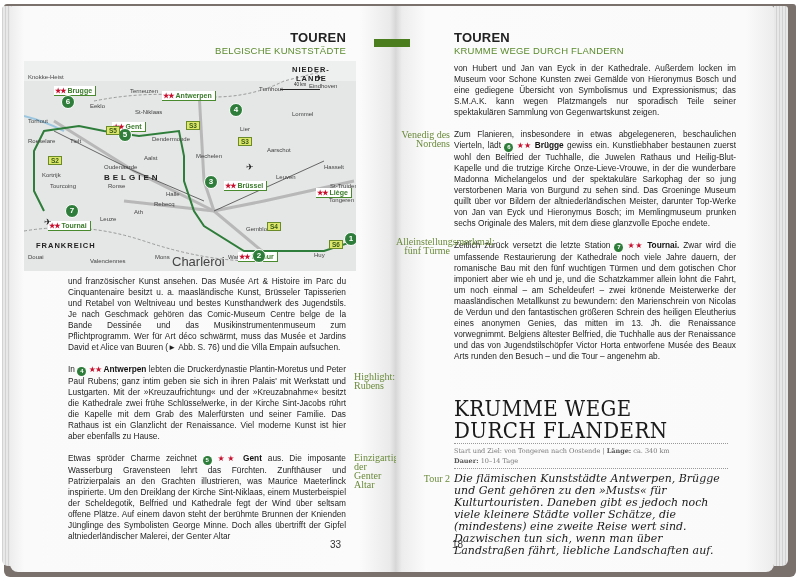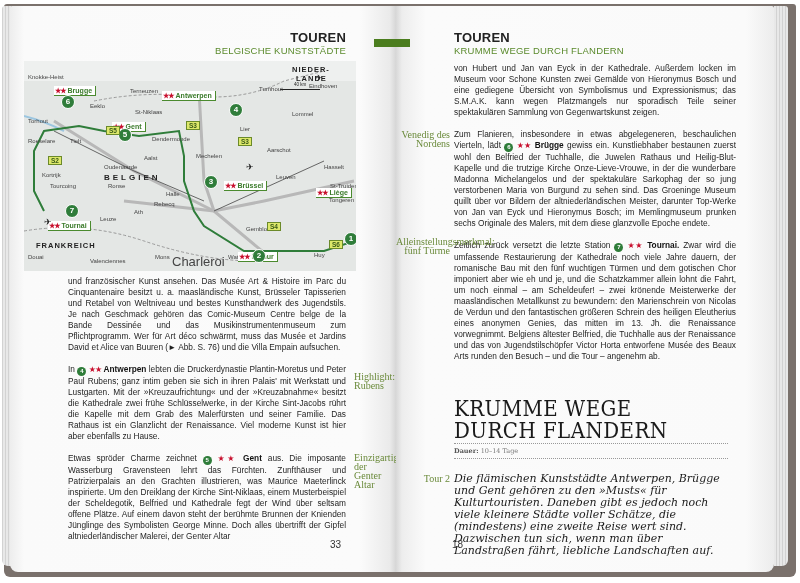--- a/index.html
+++ b/index.html
@@ -211,20 +211,26 @@
   </div>
   <div class="margin-note" style="top:124px;">Venedig des Nordens</div>
   <div class="margin-note" style="top:231px;">Alleinstellungsmerkmal: fünf Türme</div>
 
   <div class="tour-title">
     <div>KRUMME WEGE</div>
     <div>DURCH FLANDERN</div>
   </div>
   <div class="tour-meta">
     <div>
+      <span>Start und Ziel:</span>
+      <span>von Tongeren nach Oostende</span> |
+      <b>Länge:</b>
+      <span>ca. 340 km</span>
+    </div>
+    <div>
       <b>Dauer:</b>
       <span>10–14 Tage</span>
     </div>
   </div>
   <div class="margin-note" style="top:468px;">Tour 2</div>
   <div class="tour-intro">Die flämischen Kunststädte Antwerpen, Brügge und Gent gehören zu den »Musts« für Kulturtouristen. Daneben gibt es jedoch noch viele kleinere Städte voller Schätze, die (mindestens) eine zweite Reise wert sind. Dazwischen tun sich, wenn man über Landstraßen fährt, liebliche Landschaften auf.</div>
   <div class="page-num">18</div>
 </div>
 
 </body></html>

